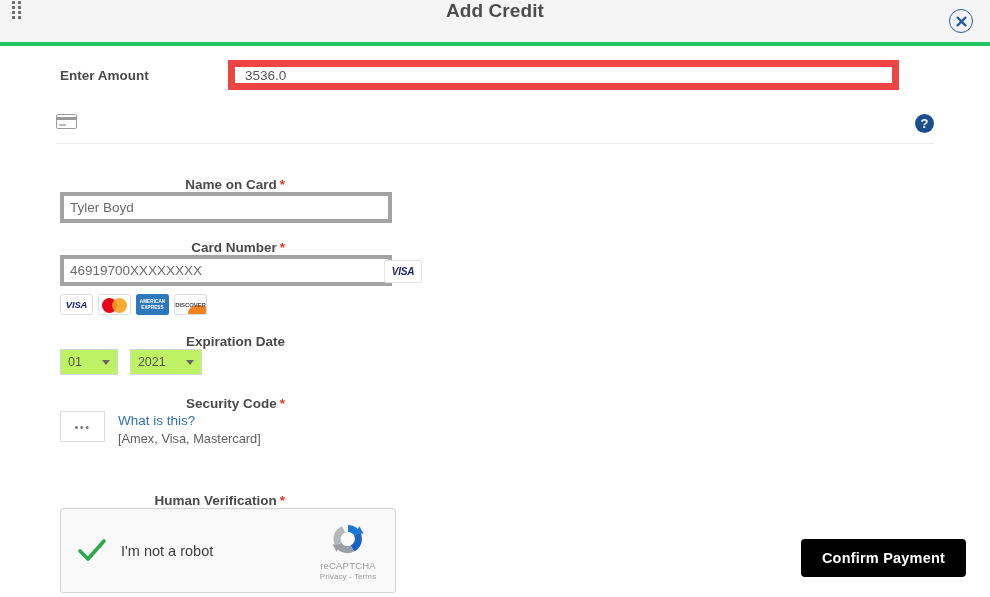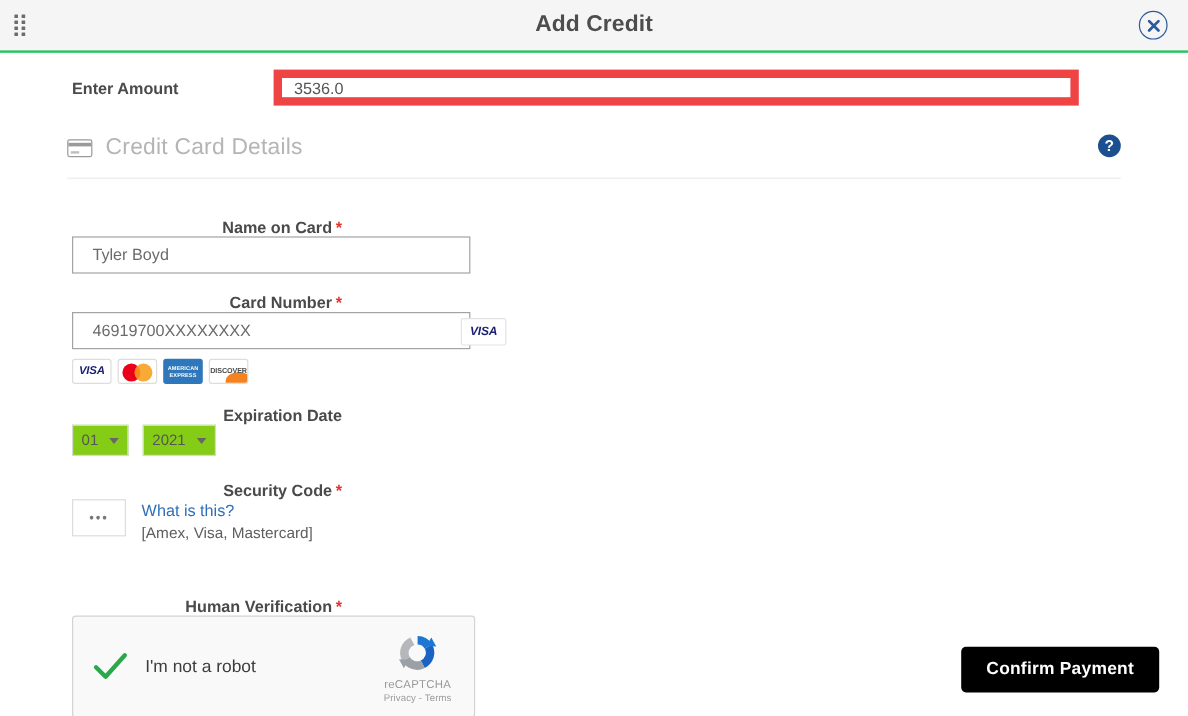--- a/index.html
+++ b/index.html
@@ -13,23 +13,23 @@
     font-family: "Liberation Sans", sans-serif;
     color: #4a4a4a;
     overflow: hidden;
     position: relative;
   }
 
   
   .modal-header {
     height: 42px;
     background: #f5f5f5;
-    border-bottom: 2px solid #22c55e;
-    display: flex;
-    align-items: center;
+    border-bottom: 4px solid #22c55e;
+    display: flex;
+    align-items: flex-start;
     position: relative;
   }
   .grip-handle {
     margin-left: 12px;
     width: 14px;
     height: 20px;
     display: grid;
     grid-template-columns: 4px 4px;
     grid-template-rows: repeat(4, 4px);
     gap: 1px 2px;
@@ -186,26 +186,26 @@
   .req {
     color: #e2342a;
     font-weight: bold;
     margin-left: 3px;
   }
   .fcontrol { flex: 1; }
 
   .text-input {
     width: 332px;
     height: 31px;
-    border: 1px solid #a3a3a3;
+    border: 4px solid #a3a3a3;
     background: #fff;
     font-family: "Liberation Sans", sans-serif;
     font-size: 13.5px;
     color: #6b6b6b;
-    padding: 0 16px;
+    padding: 0 6px;
     box-sizing: border-box;
     outline: none;
   }
 
   .cardnum-wrap {
     position: relative;
     width: 368px;
   }
   .visa-badge {
     position: absolute;
@@ -294,24 +294,24 @@
     border-radius: 50%;
   }
   .brand-disc span { position: relative; z-index: 2; }
 
   
   .selects { display: flex; gap: 12px; }
   .sel {
     height: 26px;
     min-width: 46px;
     border: 1px solid #d6d6d6;
-    background: #84cc16;
-    display: flex;
-    align-items: center;
-    gap: 9px;
+    background: #bef264;
+    display: flex;
+    align-items: center;
+    gap: 20px;
     padding: 0 7px;
     font-size: 12.5px;
     color: #555;
     cursor: pointer;
     box-sizing: border-box;
   }
   .sel .caret {
     width: 0; height: 0;
     border-left: 4px solid transparent;
     border-right: 4px solid transparent;
@@ -438,21 +438,20 @@
 </div>
 
 <div class="amount-row">
   <div class="amount-label">Enter Amount</div>
   <input class="amount-input" type="text" value="3536.0" style="">
 </div>
 
 <div class="section">
   <div class="section-head">
     <span class="card-icon"></span>
-    <span class="section-title">Credit Card Details</span>
   </div>
   <div class="help-icon">?</div>
 </div>
 
 <div class="form">
 
   <div class="frow">
     <div class="flabel">
       <span>Name on Card</span><span class="req">*</span>
     </div>

